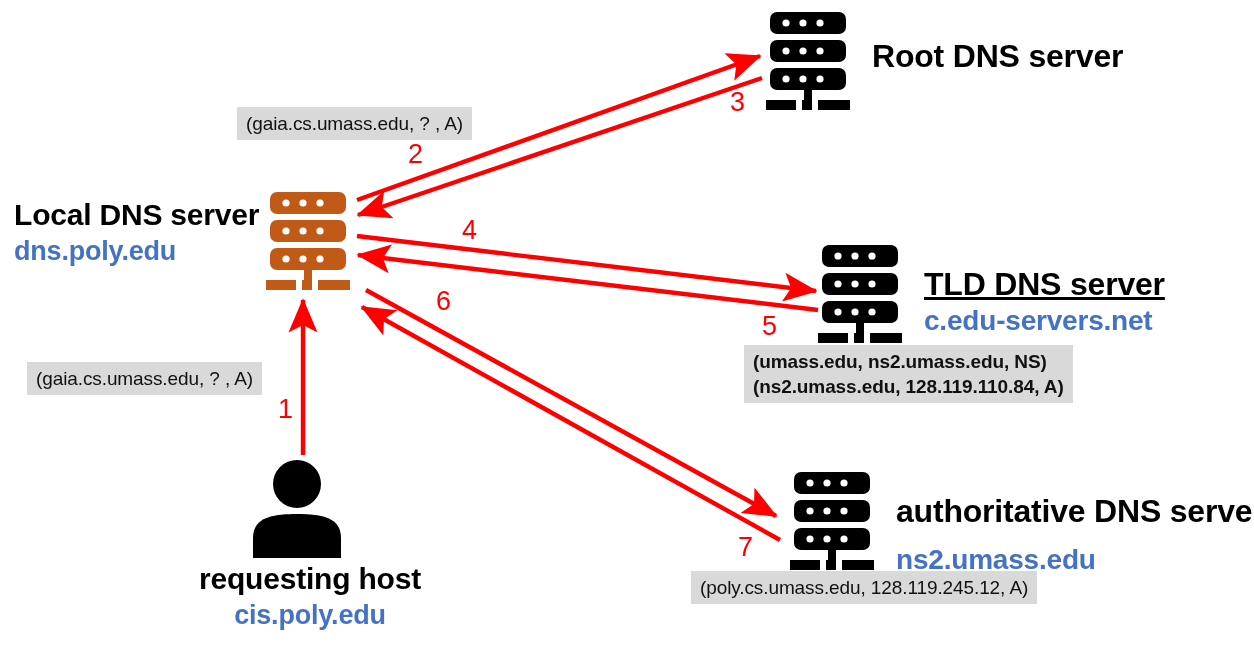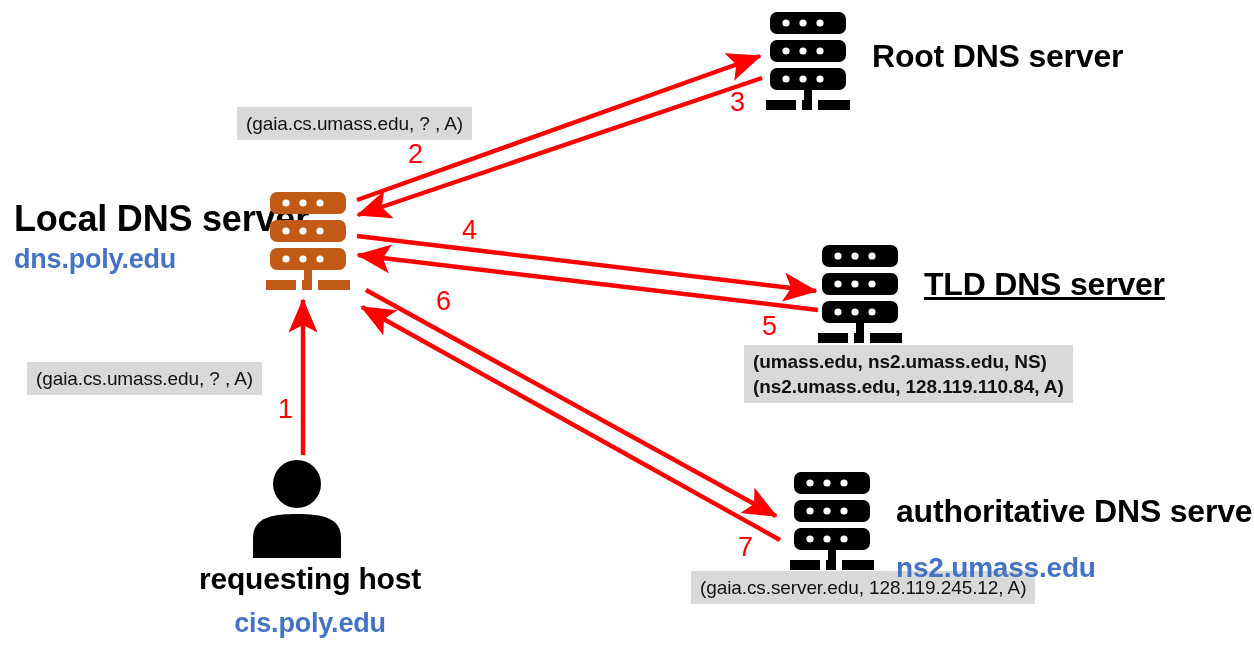--- a/index.html
+++ b/index.html
@@ -32,21 +32,20 @@
     font-weight: bold;
     color: #000000;
     white-space: nowrap;
     letter-spacing: -0.2px;
   }
   .node-host {
     font-weight: bold;
     color: #4472C4;
     white-space: nowrap;
     letter-spacing: -0.2px;
-    margin-top: 8px;
   }
   .recbox {
     position: absolute;
     background: #D9D9D9;
     color: #111111;
     font-size: 19px;
     line-height: 25px;
     padding: 4px 9px;
     white-space: pre;
     letter-spacing: -0.1px;
@@ -98,25 +97,25 @@
   <div class="step-num" style="left:738px; top:534px;">7</div>
 
   <div class="recbox" style="left:237px; top:107px;">(gaia.cs.umass.edu, ? , A)</div>
 
   <div class="recbox" style="left:27px; top:362px;">(gaia.cs.umass.edu, ? , A)</div>
 
 
   <div class="recbox" style="left:744px; top:345px;font-weight:bold;">(umass.edu, ns2.umass.edu, NS)
 (ns2.umass.edu, 128.119.110.84, A)</div>
 
-  <div class="recbox" style="left:691px; top:571px;">(gaia.cs.server.edu, 128.119.245.12, A)</div>
+  <div class="recbox" style="left:691px; top:571px;">(poly.cs.umass.edu, 128.119.245.12, A)</div>
 
   <div class="node" style="left:0px; top:190px;">
     <div style="position:relative; width:360px; height:110px;">
-      <div class="node-title" style="position:absolute; left:14px; top:8px; font-size:36px;">Local DNS server</div>
+      <div class="node-title" style="position:absolute; left:14px; top:8px; font-size:30px;">Local DNS server</div>
       <div class="node-host" style="position:absolute; left:14px; top:46px; font-size:27px;">dns.poly.edu</div>
       <svg class="srv" style="left:266px; top:0px;" width="92" height="100" viewBox="0 0 92 100">
         <rect x="4" y="2" width="76" height="22" rx="7" fill="#C05A16"></rect>
         <circle cx="20" cy="13" r="3.6" fill="#ffffff"></circle>
         <circle cx="37" cy="13" r="3.6" fill="#ffffff"></circle>
         <circle cx="54" cy="13" r="3.6" fill="#ffffff"></circle>
         <rect x="4" y="30" width="76" height="22" rx="7" fill="#C05A16"></rect>
         <circle cx="20" cy="41" r="3.6" fill="#ffffff"></circle>
         <circle cx="37" cy="41" r="3.6" fill="#ffffff"></circle>
         <circle cx="54" cy="41" r="3.6" fill="#ffffff"></circle>
@@ -181,20 +180,21 @@
         <rect x="4" y="58" width="76" height="22" rx="7" fill="#000000"></rect>
         <circle cx="20" cy="69" r="3.6" fill="#ffffff"></circle>
         <circle cx="37" cy="69" r="3.6" fill="#ffffff"></circle>
         <circle cx="54" cy="69" r="3.6" fill="#ffffff"></circle>
         <rect x="38" y="79" width="8" height="11" fill="#000000"></rect>
         <rect x="0" y="90" width="30" height="10" fill="#000000"></rect>
         <rect x="36" y="90" width="10" height="10" fill="#000000"></rect>
         <rect x="52" y="90" width="32" height="10" fill="#000000"></rect>
       </svg>
       <div class="node-title" style="position:absolute; left:106px; top:23px; font-size:32px;text-decoration:underline;">TLD DNS server</div>
+      <div class="node-host" style="position:absolute; left:106px; top:62px; font-size:28px;">c.edu-servers.net</div>
     </div>
   </div>
 
   <div class="node" style="left:790px; top:470px;">
     <div style="position:relative; width:460px; height:100px;">
       <svg class="srv" style="left:0px; top:0px;" width="92" height="100" viewBox="0 0 92 100">
         <rect x="4" y="2" width="76" height="22" rx="7" fill="#000000"></rect>
         <circle cx="20" cy="13" r="3.6" fill="#ffffff"></circle>
         <circle cx="37" cy="13" r="3.6" fill="#ffffff"></circle>
         <circle cx="54" cy="13" r="3.6" fill="#ffffff"></circle>

